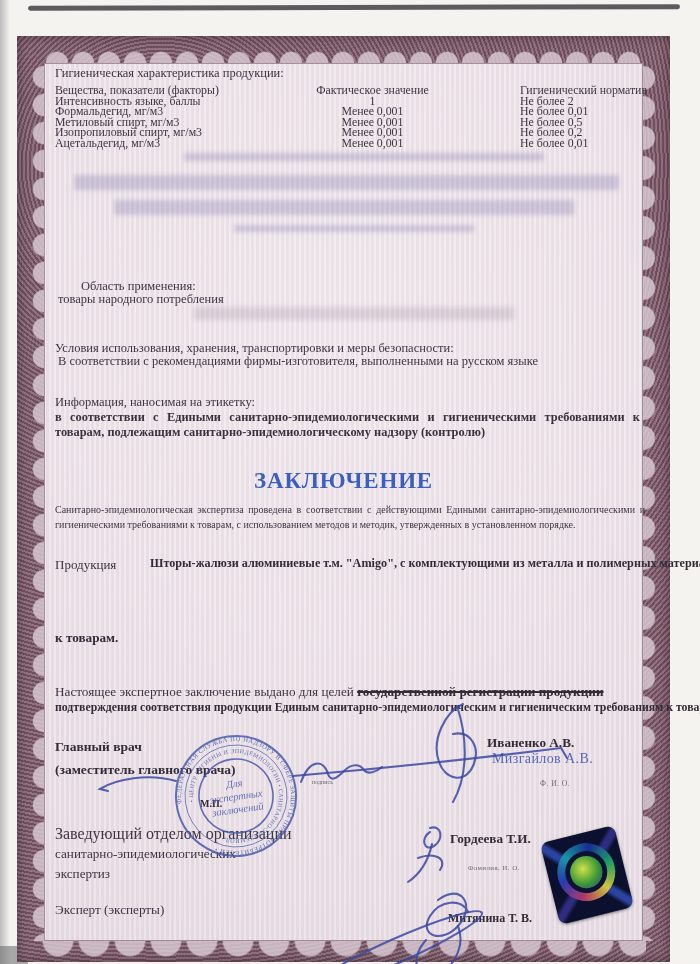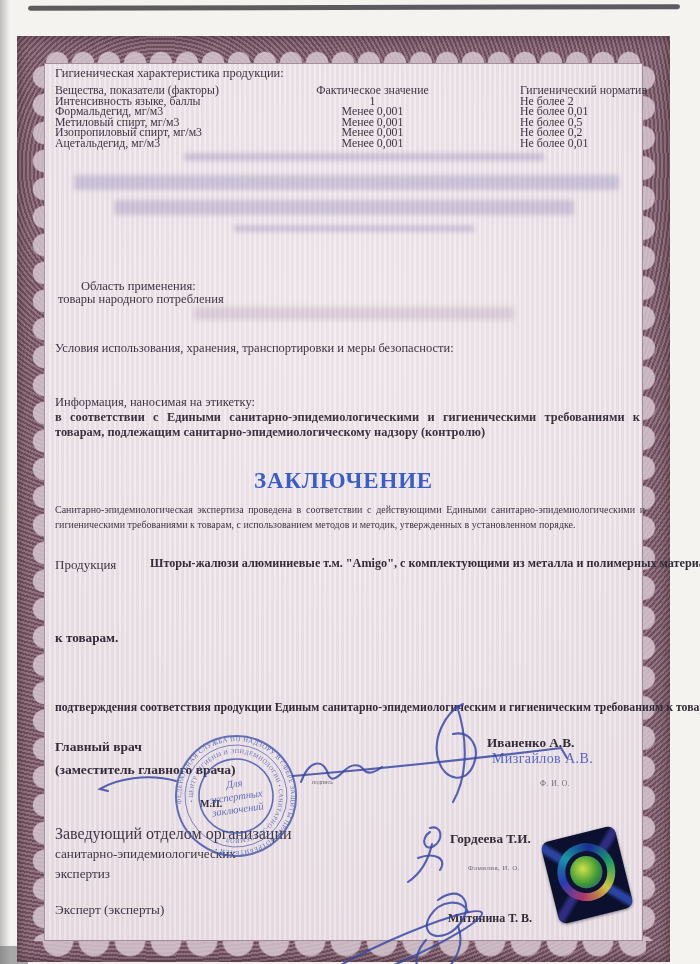--- a/index.html
+++ b/index.html
@@ -125,32 +125,36 @@
   <div class="ghost" style="left:140px;top:90px;width:360px;height:8px;"></div>
   <div class="ghost" style="left:30px;top:112px;width:545px;height:15px;"></div>
   <div class="ghost" style="left:70px;top:137px;width:460px;height:15px;"></div>
   <div class="ghost" style="left:190px;top:162px;width:240px;height:7px;"></div>
   <div class="ghost2" style="left:150px;top:244px;width:320px;height:13px;"></div>
 
   <div class="lbl" style="left:11px;top:217px;margin-left:26px;">Область применения:</div>
   <div class="lbl" style="left:14px;top:230px;">товары народного потребления</div>
 
   <div class="lbl" style="left:11px;top:279px;">Условия использования, хранения, транспортировки и меры безопасности:</div>
+  <div class="lbl" style="left:14px;top:292px;">В соответствии с рекомендациями фирмы-изготовителя, выполненными на русском языке</div>
 
   <div class="lbl" style="left:11px;top:333px;">Информация, наносимая на этикетку:</div>
   <div class="para" style="left:11px;top:347px;width:585px;font-size:12.4px;line-height:15px;font-weight:600;color:#39323f;">в соответствии с Едиными санитарно-эпидемиологическими и гигиеническими требованиями к товарам, подлежащим санитарно-эпидемиологическому надзору (контролю)</div>
 
   <div class="concl-title">ЗАКЛЮЧЕНИЕ</div>
   <div class="para" style="left:11px;top:439px;width:590px;">Санитарно-эпидемиологическая экспертиза проведена в соответствии с действующими Едиными санитарно-эпидемиологическими и гигиеническими требованиями к товарам, с использованием методов и методик,  утвержденных в установленном порядке.</div>
 
   <div class="lbl" style="left:11px;top:495px;font-size:13px;">Продукция</div>
   <div class="lbl b" style="left:106px;top:494px;font-size:12.2px;">Шторы-жалюзи алюминиевые т.м. "Amigo", с комплектующими из металла и полимерных материалов</div>
 
   <div class="lbl b" style="left:11px;top:568px;font-size:13.2px;text-align:center;">к товарам.</div>
 
+  <div style="left:11px;top:621px;width:592px;font-size:13.2px;line-height:16px;position:absolute;white-space:nowrap;">
+    <span style="position:relative;">Настоящее экспертное заключение выдано для целей </span><span style="position:relative;" class="b strike-s">государственной регистрации продукции</span>
+  </div>
   <div class="lbl b" style="left:11px;top:638px;font-size:11.8px;">подтверждения соответствия продукции Единым санитарно-эпидемиологическим и гигиеническим требованиям к товарам</div>
 
   <div class="lbl b" style="left:11px;top:677px;font-size:13.5px;">Главный врач</div>
   <div class="lbl b" style="left:11px;top:700px;font-size:13.5px;">(заместитель главного врача)</div>
   <div class="lbl b" style="left:156px;top:734px;font-size:10px;z-index:2;">М.П.</div>
 
   <svg class="stamp" viewBox="0 0 130 130" style="z-index:3;">
     <defs>
       <path id="oring" d="M65,65 m-55,0 a55,55 0 1,1 110,0 a55,55 0 1,1 -110,0"></path>
       <path id="iring" d="M65,65 m-43,0 a43,43 0 1,1 86,0 a43,43 0 1,1 -86,0"></path>

